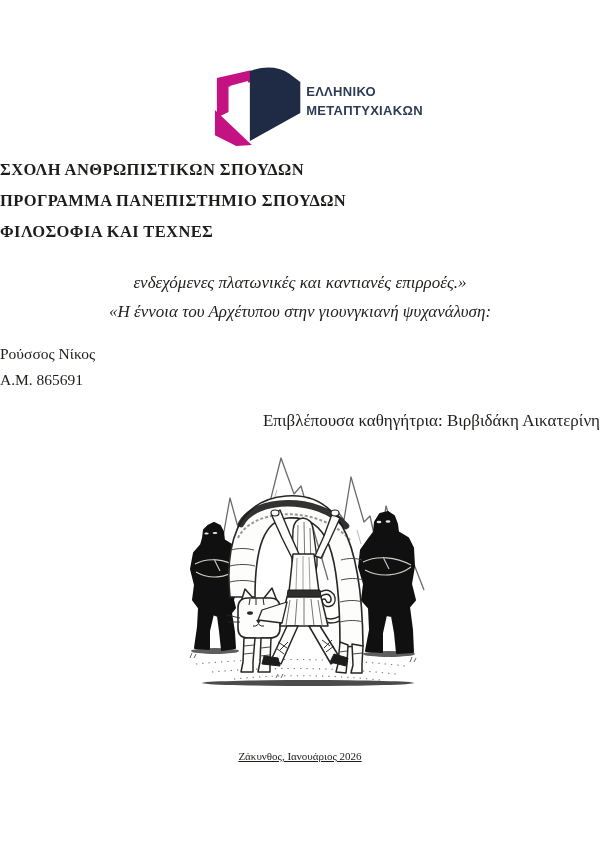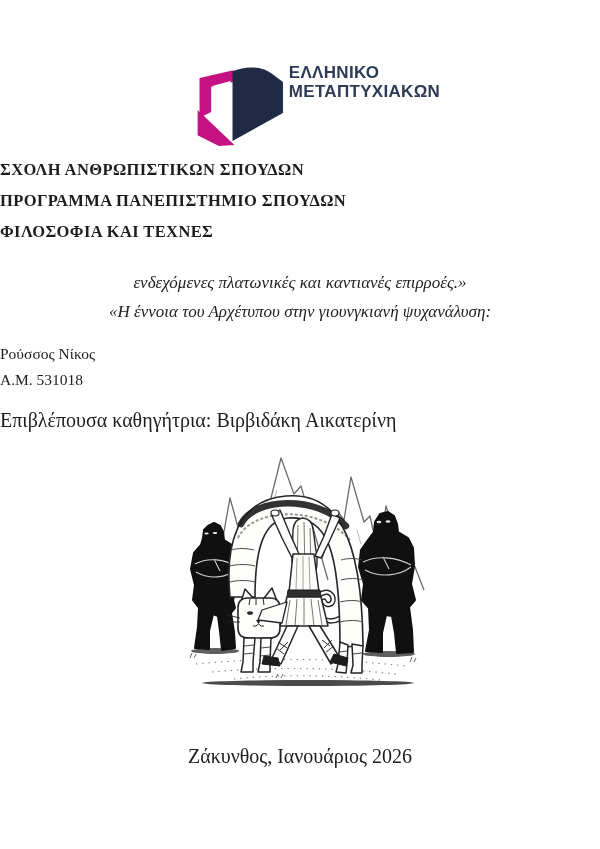--- a/index.html
+++ b/index.html
@@ -10,51 +10,51 @@
     color:#1d1d1b;
   }
   
   .logo-row{
     position:absolute;top:64px;left:50%;
     transform:translateX(calc(-50% + 15px));
     display:flex;align-items:flex-start;
   }
   .logo-mark{width:97px;height:95px;flex:0 0 auto;}
   .logo-text{
-    margin-left:2px;
+    margin-top:19px;margin-left:2px;
     font-family:"Liberation Sans","DejaVu Sans",sans-serif;
-    font-weight:700;font-size:17px;line-height:18.5px;
+    font-weight:700;font-size:13px;line-height:18.5px;
     letter-spacing:.3px;color:#2e3b57;text-align:left;
   }
   
   .school-block{
     position:absolute;top:154px;left:0;right:0;
     text-align:left;font-size:16.5px;line-height:31px;
     letter-spacing:.4px;
     font-weight:bold;
   }
   .title-block{
     position:absolute;top:268px;left:0;right:0;
     text-align:center;font-style:italic;font-size:17px;line-height:29px;
   }
   .author-block{
     position:absolute;top:341px;left:0;right:0;
     text-align:left;font-size:15.5px;line-height:25.5px;
   }
   .supervisor-block{
     position:absolute;top:408px;left:0;right:0;
-    text-align:left;font-size:20px;line-height:25px;
+    text-align:right;font-size:17px;line-height:25px;
   }
   .illustration-wrap{
     position:absolute;top:450px;left:50%;transform:translateX(-50%);
     width:264px;height:240px;
   }
   .date-block{
     position:absolute;top:744px;left:0;right:0;
-    text-align:center;font-size:20px;line-height:25px;
+    text-align:center;font-size:11px;line-height:25px;text-decoration:underline;
   }
 </style>
 </head>
 <body>
 
 <div class="page">
 
   <div class="logo-row">
     <svg class="logo-mark" viewBox="0 0 100 95" xmlns="http://www.w3.org/2000/svg">
 
@@ -77,21 +77,21 @@
     <div>ΦΙΛΟΣΟΦΙΑ ΚΑΙ ΤΕΧΝΕΣ</div>
   </div>
 
   <div class="title-block">
     <div>ενδεχόμενες πλατωνικές και καντιανές επιρροές.»</div>
     <div>«Η έννοια του Αρχέτυπου στην γιουνγκιανή ψυχανάλυση:</div>
   </div>
 
   <div class="author-block">
     <div>Ρούσσος Νίκος</div>
-    <div>Α.Μ. 531018</div>
+    <div>Α.Μ. 865691</div>
   </div>
 
   <div class="supervisor-block">Επιβλέπουσα καθηγήτρια: Βιρβιδάκη Αικατερίνη</div>
 
   <div class="illustration-wrap">
     <svg width="264" height="240" viewBox="0 0 264 240" xmlns="http://www.w3.org/2000/svg">
 
       <g stroke="#6b6b6b" stroke-width="1.3" fill="#ffffff" stroke-linejoin="round">
         <path d="M30,128 L50,80 L55,87 L62,48 L74,92 L80,86 L92,126"></path>
         <path d="M150,120 L170,62 L176,70 L183,27 L196,72 L202,66 L214,120"></path>

